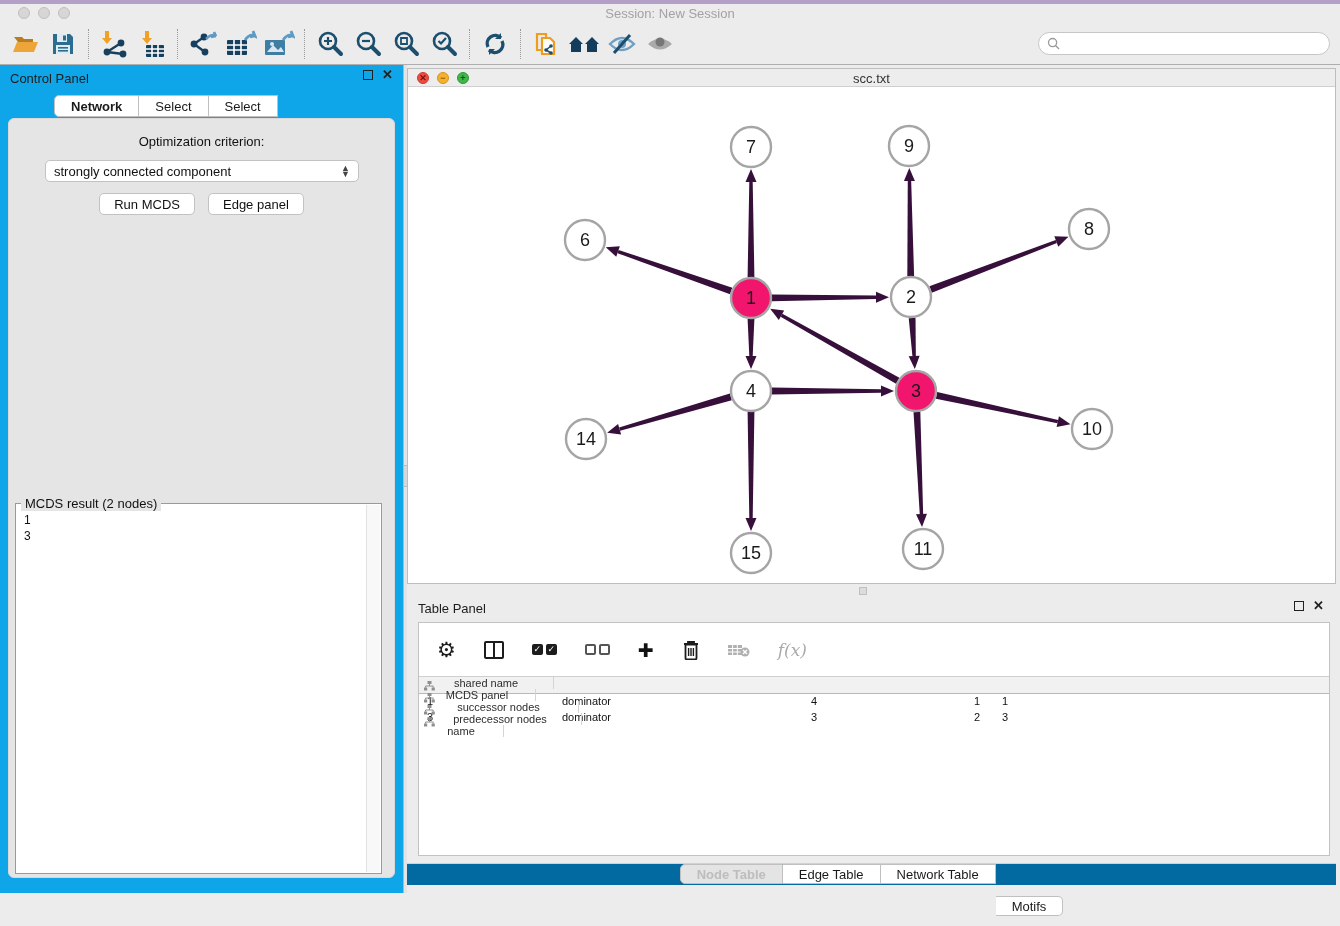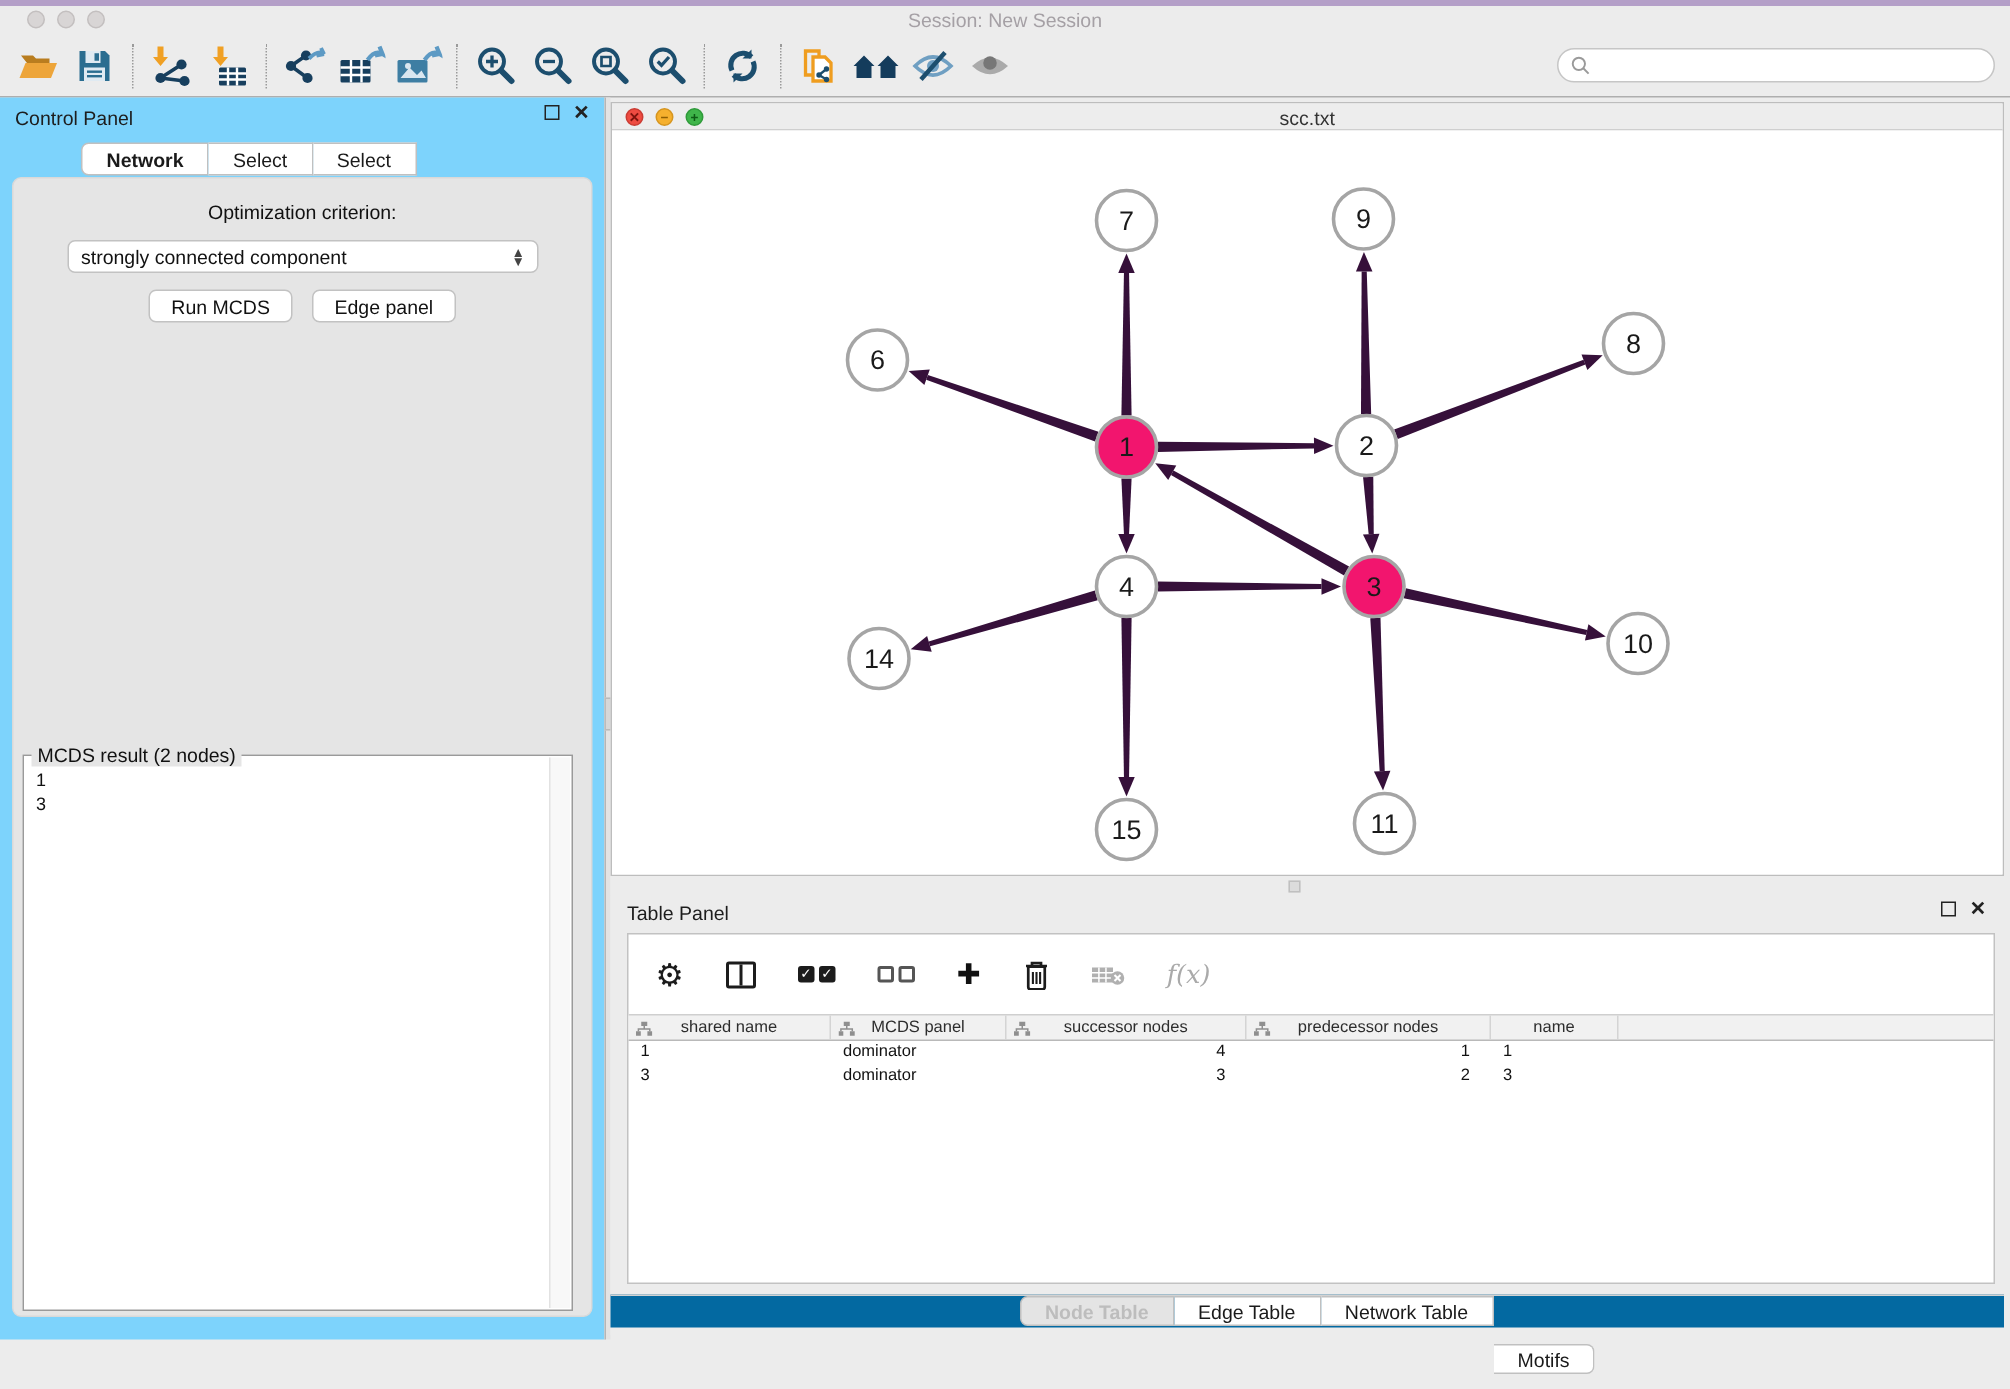--- a/index.html
+++ b/index.html
@@ -16,21 +16,21 @@
   
   .toolbar { position:absolute; left:0; top:23px; width:1340px; height:42px; background:#ececec;
              border-bottom:1px solid #aeaeae; display:flex; align-items:center; }
   .tb-btn { width:38px; height:34px; display:flex; align-items:center; justify-content:center; flex:0 0 auto; }
   .tb-sep { width:1px; height:30px; border-left:1px dotted #9a9a9a; margin:0 6px; flex:0 0 auto; }
   .searchbox { position:absolute; right:10px; top:9px; width:292px; height:23px; background:#fff;
                border:1px solid #c6c6c6; border-radius:12px; display:flex; align-items:center; padding-left:8px; }
   .searchbox input { border:none; outline:none; flex:1; font-size:12px; background:transparent; margin-left:4px; }
 
   
-  .control-panel { position:absolute; left:0; top:65px; width:403px; height:828px; background:#7dd3fc; }
+  .control-panel { position:absolute; left:0; top:65px; width:403px; height:828px; background:#0ea5e9; }
   .v-splitter { position:absolute; left:403px; top:65px; width:4px; height:828px; background:#e3e3e3;
                 border-left:1px solid #b5b5b5; }
   .v-grip { position:absolute; left:-1px; top:400px; width:5px; height:22px; background:#d7d7d7; border:1px solid #bbb; }
   .panel-head { position:relative; height:26px; }
   .panel-title { position:absolute; left:10px; top:6px; font-size:13px; color:#1d1d1d; }
   .panel-icons { position:absolute; right:10px; top:5px; display:flex; gap:9px; align-items:center; }
   .ico-float { width:10px; height:10px; border:1.6px solid #222; display:inline-block; }
   .ico-close { font-size:13px; font-weight:bold; color:#222; line-height:10px; }
 
   .seg-tabs { display:flex; justify-content:center; margin-top:4px; }
@@ -83,21 +83,21 @@
   .gear { font-size:21px; color:#1c1c1c; font-family:"DejaVu Sans",sans-serif; }
   .splitcols { width:20px; height:18px; border:2px solid #1c1c1c; border-radius:2px; position:relative; }
   .splitcols::after { content:""; position:absolute; left:7px; top:0; bottom:0; width:2px; background:#1c1c1c; }
   .cbpair { display:flex; gap:3px; }
   .cb { width:11px; height:11px; border-radius:2px; }
   .cb.checked { background:#1c1c1c; color:#fff; font-size:9px; line-height:11px; text-align:center; }
   .cb.empty { border:2px solid #555; background:#fff; }
   .plus { font-size:19px; color:#111; font-family:"DejaVu Sans",sans-serif; }
   .fx { font-family:"DejaVu Serif",serif; font-style:italic; font-size:17px; color:#aaa; }
 
-  .thead { height:18px; background:#f1f1f1; border-top:1px solid #cfcfcf; border-bottom:1px solid #b9b9b9; display:flex; }
+  .thead { height:18px; background:#f1f1f1; border-top:1px solid #cfcfcf; border-bottom:1px solid #b9b9b9; display:flex;flex-direction:column; }
   .th { position:relative; border-right:1px solid #d4d4d4; display:flex; align-items:center; justify-content:center;
         font-size:11px; color:#2d2d2d; }
   .th .tree-ico { position:absolute; left:5px; top:4px; }
   .tr { height:16px; display:flex; font-size:11px; color:#111; }
   .td { padding:1px 8px 0 8px; overflow:hidden; white-space:nowrap; }
   .td.right { text-align:right; padding-right:14px; }
 
   .tp-footer { position:absolute; left:0; right:0; top:266px; height:22px; background:#0369a1;
                border-top:1px solid #d2d2d2; display:flex; justify-content:center; }
   .tp-footer .seg-tab { height:20px; font-size:13px; }

